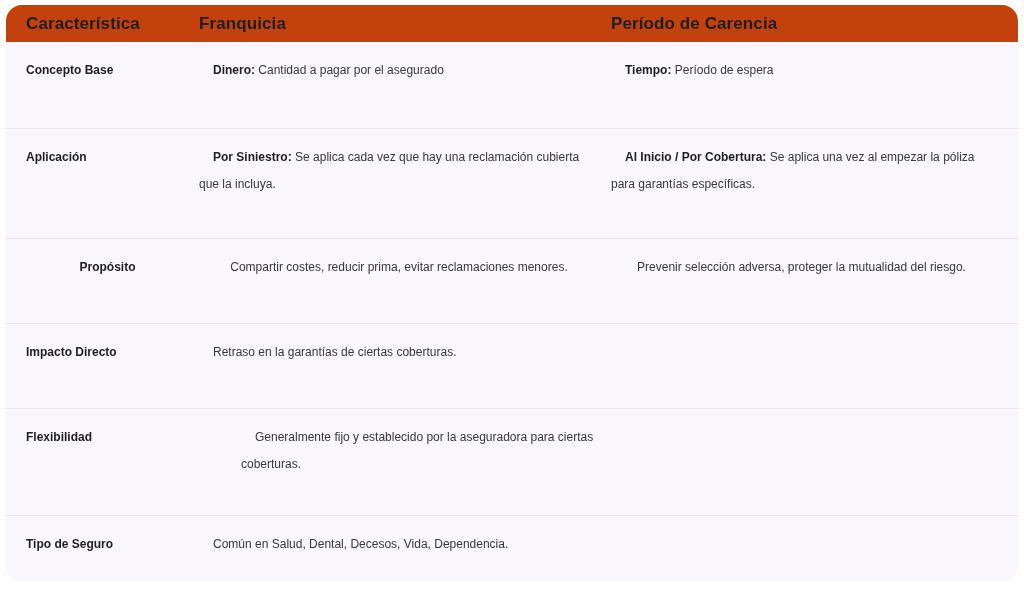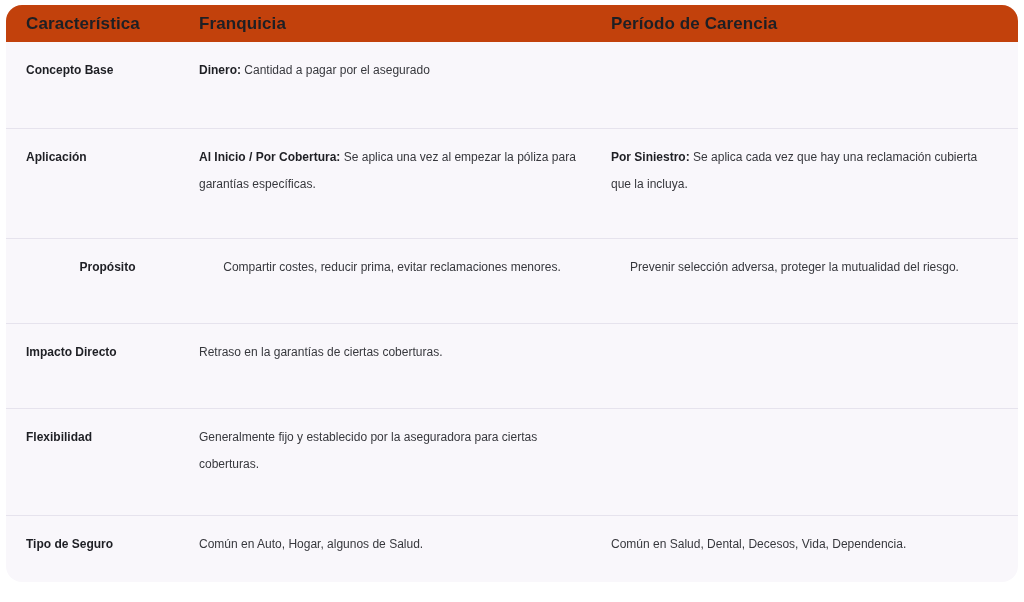--- a/index.html
+++ b/index.html
@@ -37,75 +37,76 @@
   .body-row {
     border-bottom: 1px solid #e6e3ed;
     padding-top: 15px;
     padding-bottom: 16px;
   }
   .body-row:last-child { border-bottom: none; }
   .row-1 { min-height: 87px; }
   .row-2 { min-height: 110px; }
   .row-3 { min-height: 85px; text-align: center; }
   .row-4 { min-height: 85px; }
-  .row-5 { min-height: 107px; }
+  .row-5 { min-height: 107px; gap: 42px; }
   .row-6 { min-height: 66px; }
   .cell {
     font-size: 12px;
     line-height: 27px;
     color: #37383d;
     padding-right: 26px;
   }
   .feature-cell {
     font-weight: 700;
     color: #1e1f24;
     padding-right: 10px;
   }
   .lead {
     font-weight: 700;
     color: #1e1f24;
+    margin-left: 14px;
   }
 </style>
 </head>
 <body>
 
 <div class="table-card">
 
   <div class="grid-row header-row">
     <div class="header-cell">Característica</div>
     <div class="header-cell">Franquicia</div>
     <div class="header-cell">Período de Carencia</div>
   </div>
 
   <div class="grid-row body-row row-1">
     <div class="cell feature-cell">Concepto Base</div>
     <div class="cell"><span class="lead">Dinero:</span><span> Cantidad a pagar por el asegurado</span></div>
+    <div class="cell"><span class="lead">Tiempo:</span><span> Período de espera</span></div>
   </div>
 
   <div class="grid-row body-row row-2">
     <div class="cell feature-cell">Aplicación</div>
+    <div class="cell"><span class="lead">Por Siniestro:</span><span> Se aplica cada vez que hay una reclamación cubierta que la incluya.</span></div>
     <div class="cell"><span class="lead">Al Inicio / Por Cobertura:</span><span> Se aplica una vez al empezar la póliza para garantías específicas.</span></div>
-    <div class="cell"><span class="lead">Por Siniestro:</span><span> Se aplica cada vez que hay una reclamación cubierta que la incluya.</span></div>
   </div>
 
   <div class="grid-row body-row row-3">
     <div class="cell feature-cell">Propósito</div>
     <div class="cell"><span class="lead"></span><span>Compartir costes, reducir prima, evitar reclamaciones menores.</span></div>
     <div class="cell"><span class="lead"></span><span>Prevenir selección adversa, proteger la mutualidad del riesgo.</span></div>
   </div>
 
   <div class="grid-row body-row row-4">
     <div class="cell feature-cell">Impacto Directo</div>
     <div class="cell"><span class="lead"></span><span>Retraso en la garantías de ciertas coberturas.</span></div>
   </div>
 
   <div class="grid-row body-row row-5">
     <div class="cell feature-cell">Flexibilidad</div>
     <div class="cell"><span class="lead"></span><span>Generalmente fijo y establecido por la aseguradora para ciertas coberturas.</span></div>
   </div>
 
   <div class="grid-row body-row row-6">
     <div class="cell feature-cell">Tipo de Seguro</div>
-    <div class="cell"><span class="lead"></span><span>Común en Auto, Hogar, algunos de Salud.</span></div>
     <div class="cell"><span class="lead"></span><span>Común en Salud, Dental, Decesos, Vida, Dependencia.</span></div>
   </div>
 
 </div>
 
 </body></html>

